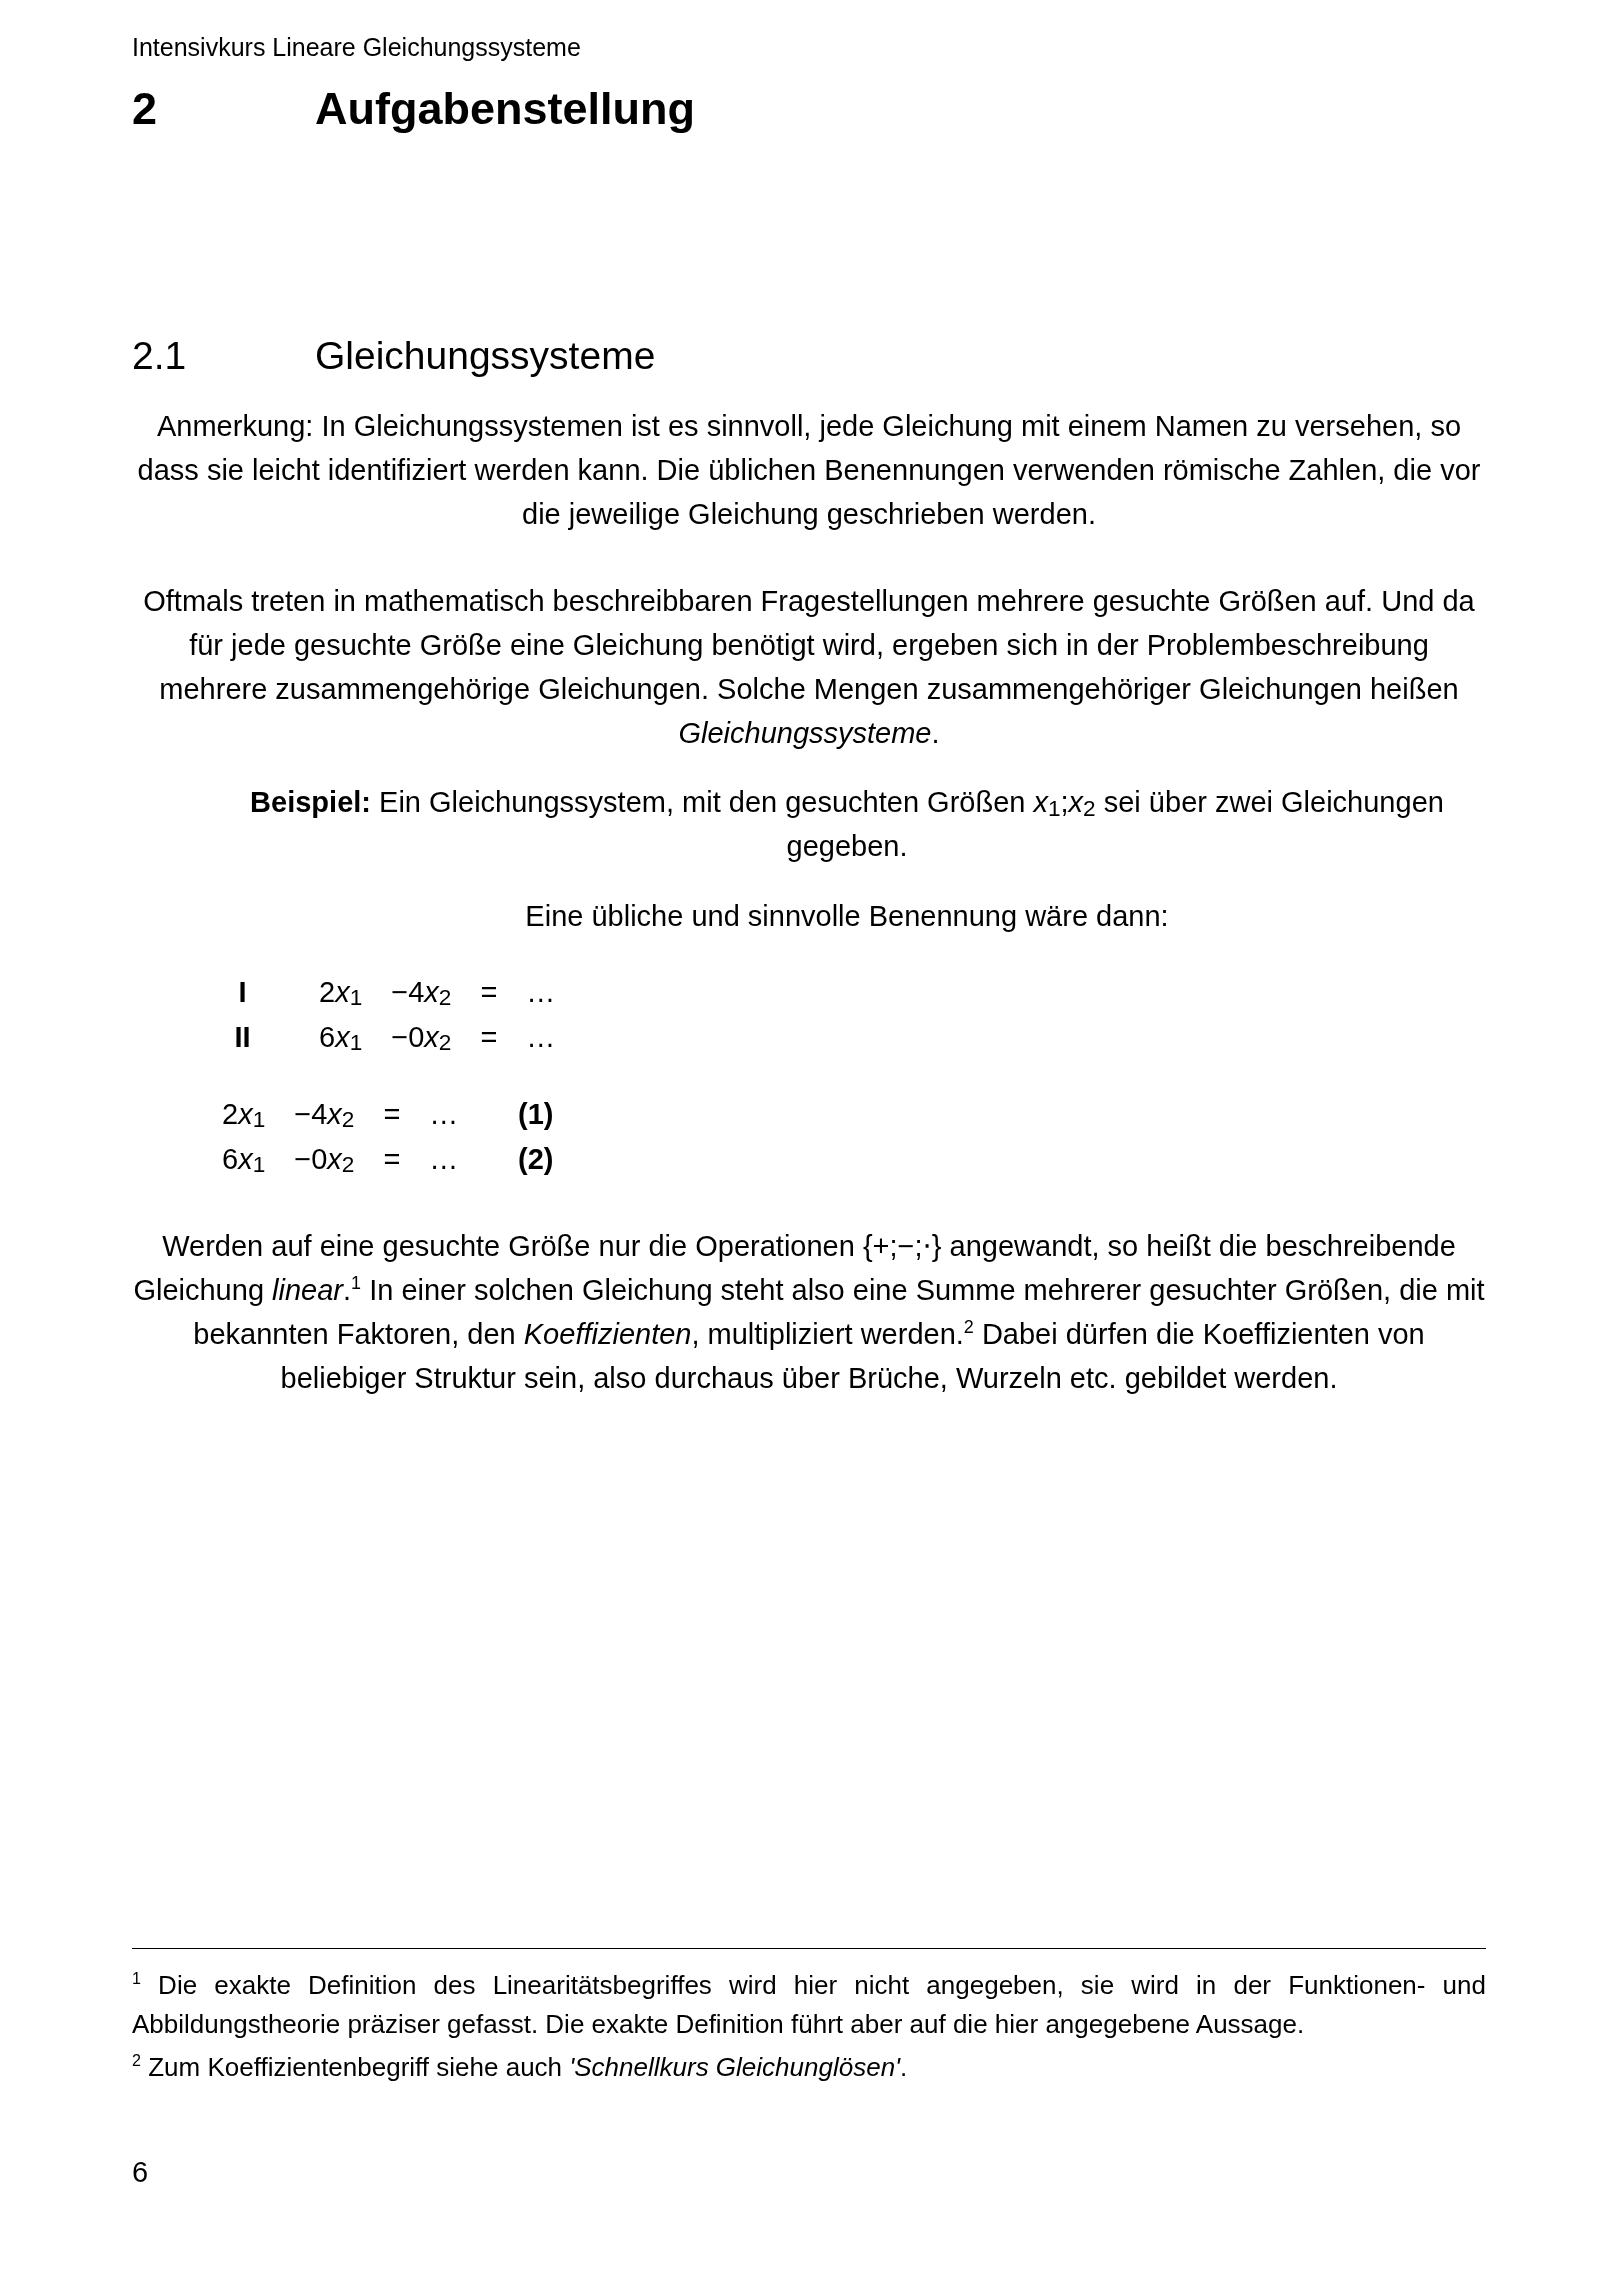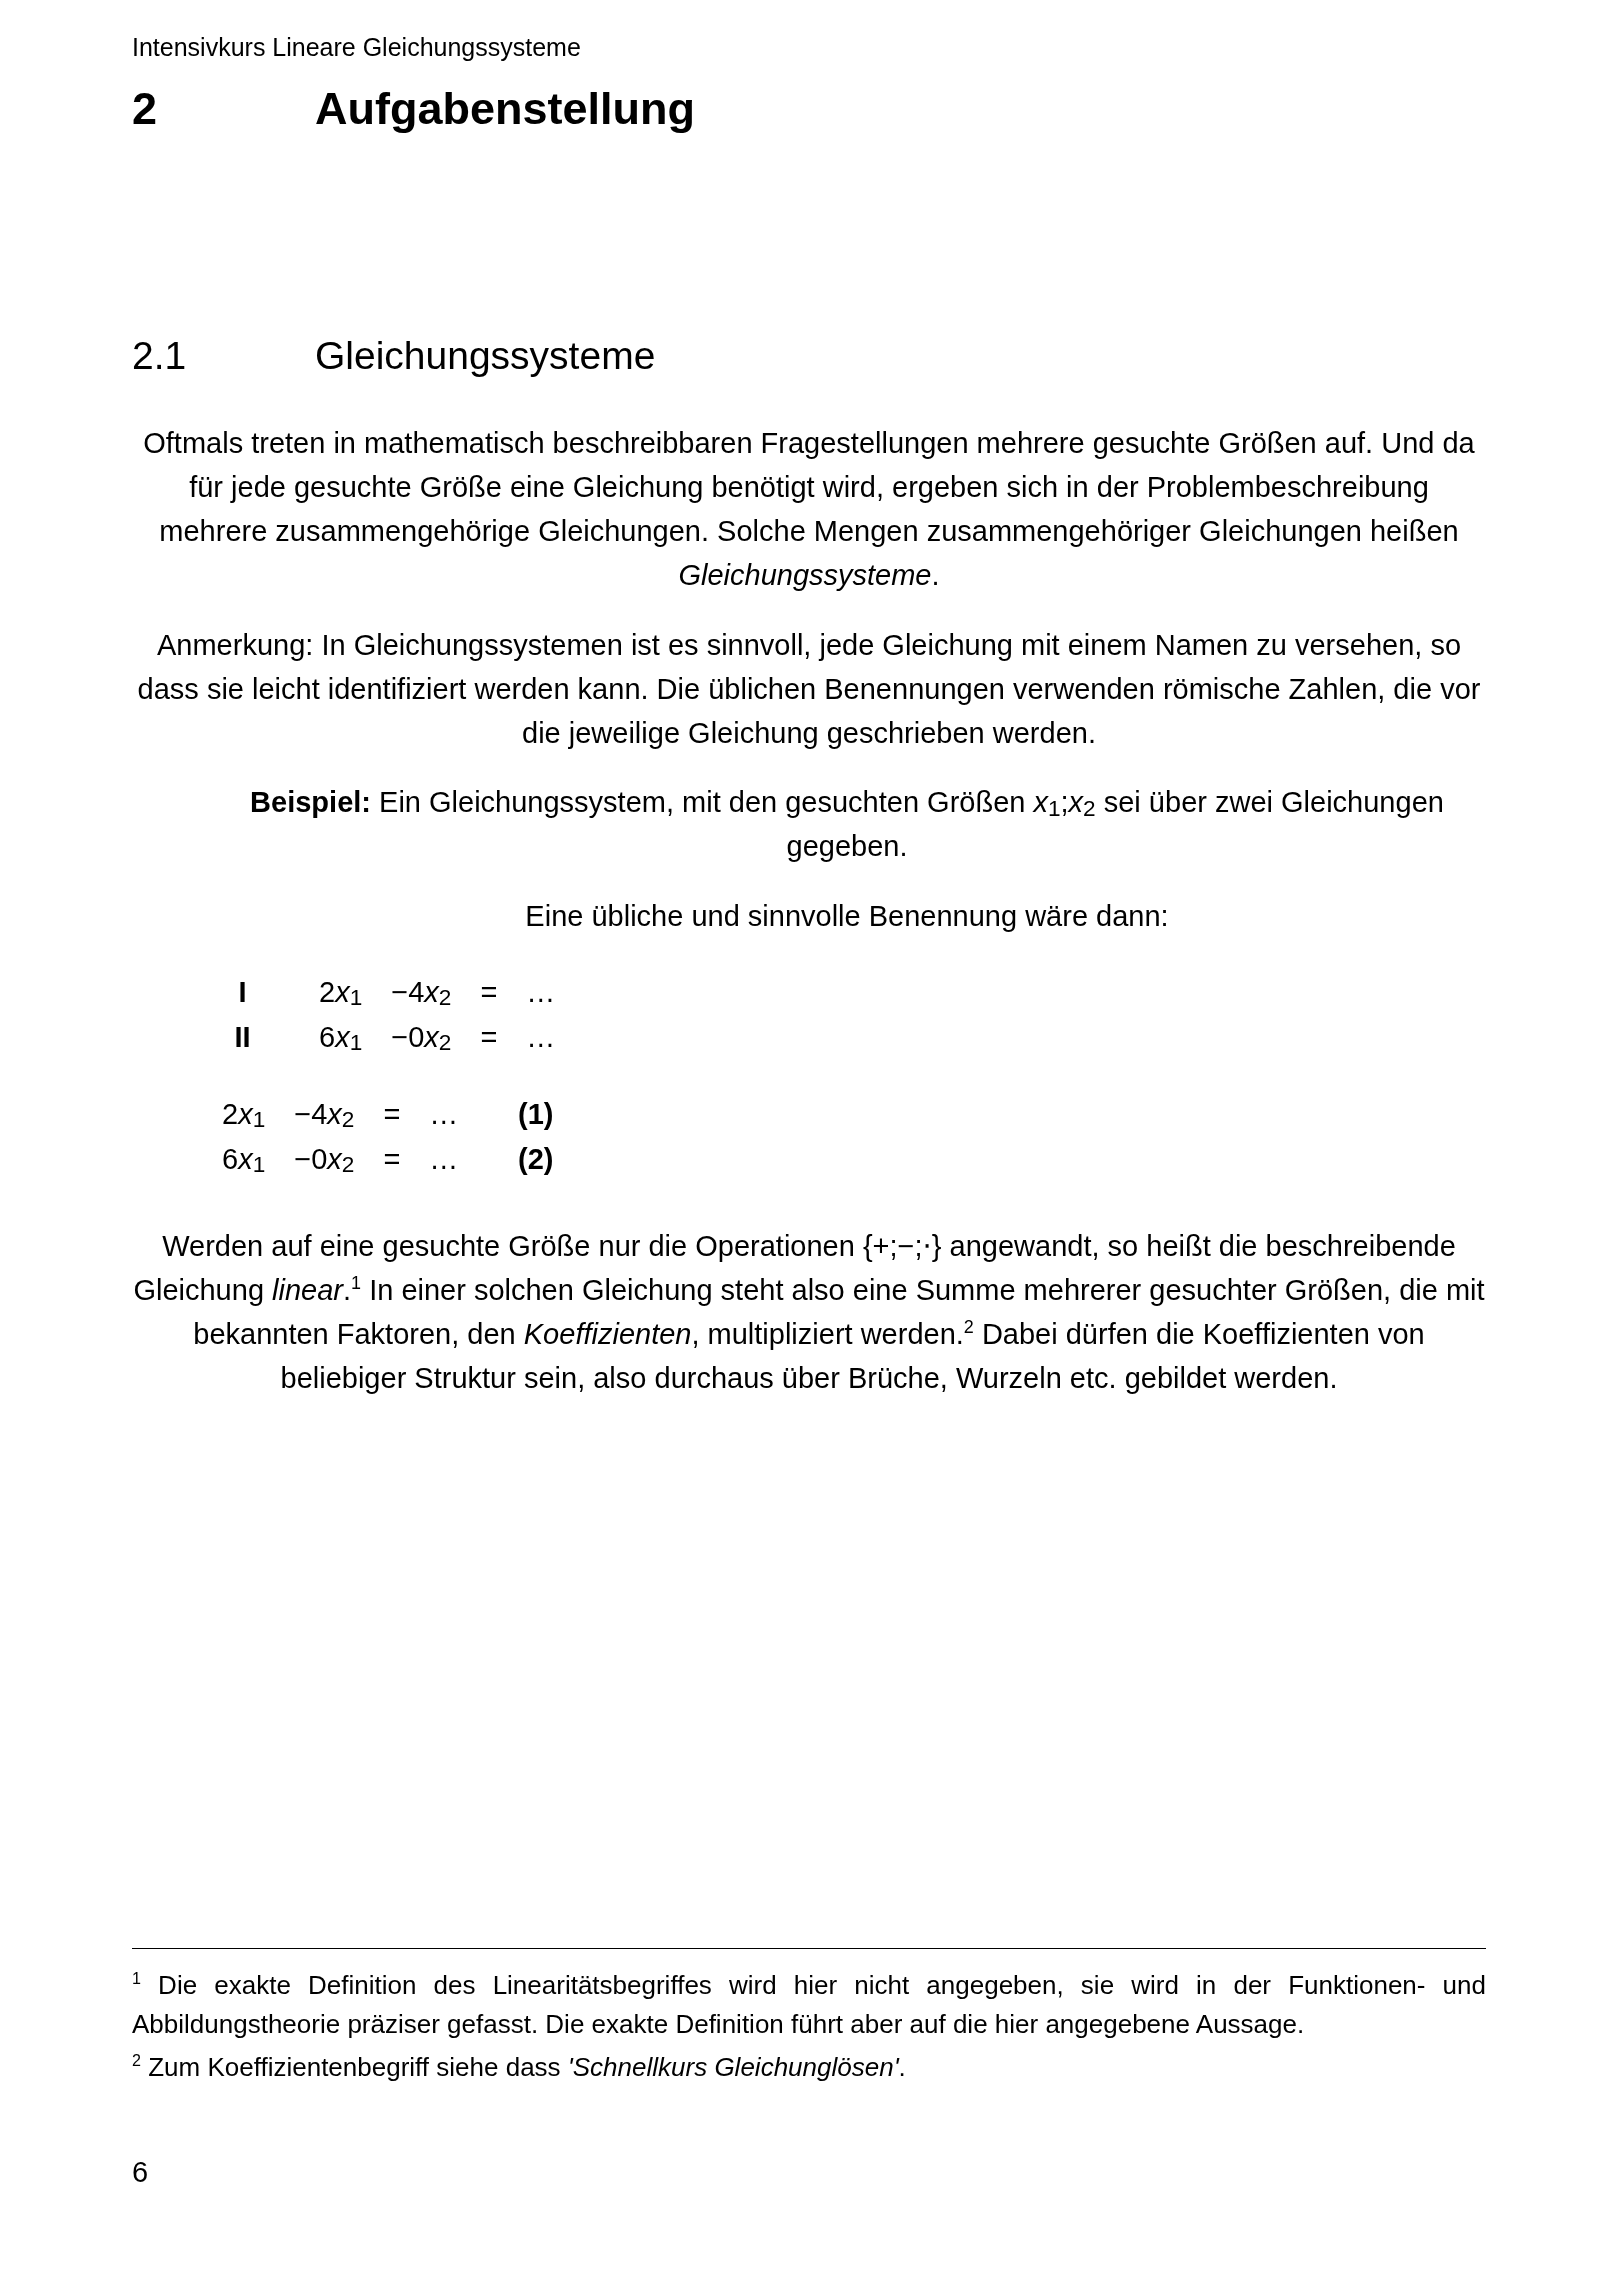--- a/index.html
+++ b/index.html
@@ -103,23 +103,23 @@
   <div class="h1">
     <span class="hnum">2</span>
     <span>Aufgabenstellung</span>
   </div>
 
   <div class="h2 h2-first">
     <span class="hnum">2.1</span>
     <span>Gleichungssysteme</span>
   </div>
 
+  <p class="body just mt-55"><span>Anmerkung: In Gleichungssystemen ist es sinnvoll, jede Gleichung mit einem Namen zu versehen, so dass sie leicht identifiziert werden kann. Die üblichen Benennungen verwenden römische Zahlen, die vor die jeweilige Gleichung geschrieben werden.</span></p>
+
   <p class="body just mt-90"><span>Oftmals treten in mathematisch beschreibbaren Fragestellungen mehrere gesuchte Größen auf. Und da für jede gesuchte Größe eine Gleichung benötigt wird, ergeben sich in der Problembeschreibung mehrere zusammengehörige Gleichungen. Solche Mengen zusammengehöriger Gleichungen heißen </span><span class="it">Gleichungssysteme</span><span>.</span></p>
-
-  <p class="body just mt-55"><span>Anmerkung: In Gleichungssystemen ist es sinnvoll, jede Gleichung mit einem Namen zu versehen, so dass sie leicht identifiziert werden kann. Die üblichen Benennungen verwenden römische Zahlen, die vor die jeweilige Gleichung geschrieben werden.</span></p>
 
   <div class="example mt-55">
     <p class="body just"><span class="bd">Beispiel:</span><span> Ein Gleichungssystem, mit den gesuchten Größen </span><span class="it">x</span><sub>1</sub><span>;</span><span class="it">x</span><sub>2</sub><span> sei über zwei Gleichungen gegeben.</span></p>
     <p class="body mt-55"><span>Eine übliche und sinnvolle Benennung wäre dann:</span></p>
 
     <div class="eqs">
       <div class="eqrow eqrow-roman">
         <span class="eqlabel">I</span>
         <span class="eqbody"><span>2</span><span class="it">x</span><sub>1</sub><span>  −4</span><span class="it">x</span><sub>2</sub><span>  =  </span><span>…</span></span>
       </div>
@@ -143,18 +143,18 @@
   </div>
 
 
   <p class="body just mt-90"><span>Werden auf eine gesuchte Größe nur die Operationen </span><span>{+;−;⋅}</span><span> angewandt, so heißt die beschreibende Gleichung </span><span class="it">linear</span><span>.</span><sup>1</sup><span> In einer solchen Gleichung steht also eine Summe mehrerer gesuchter Größen, die mit bekannten Faktoren, den </span><span class="it">Koeffizienten</span><span>, multipliziert werden.</span><sup>2</sup><span> Dabei dürfen die Koeffizienten von beliebiger Struktur sein, also durchaus über Brüche, Wurzeln etc. gebildet werden.</span></p>
 
   <div class="spacer"></div>
 
   <hr class="fnrule">
 
   <p class="fn just"><sup>1</sup><span> Die exakte Definition des Linearitätsbegriffes wird hier nicht angegeben, sie wird in der Funktionen- und Abbildungstheorie präziser gefasst. Die exakte Definition führt aber auf die hier angegebene Aussage.</span></p>
-  <p class="fn"><sup>2</sup><span> Zum Koeffizientenbegriff siehe dass </span><span class="it">'Schnellkurs Gleichunglösen'</span><span>.</span></p>
+  <p class="fn"><sup>2</sup><span> Zum Koeffizientenbegriff siehe auch </span><span class="it">'Schnellkurs Gleichunglösen'</span><span>.</span></p>
 
   <div class="pageno">6</div>
 
 </div>
 
 
 </body></html>

